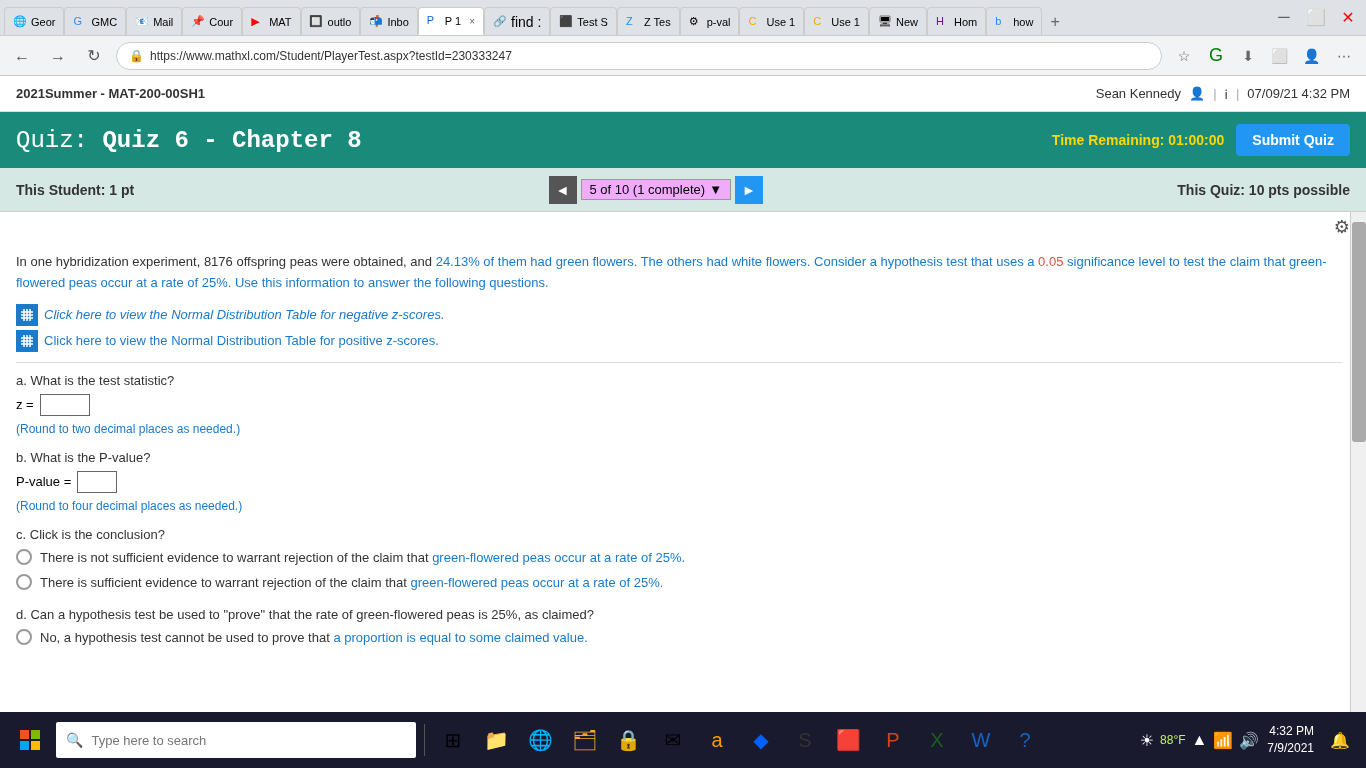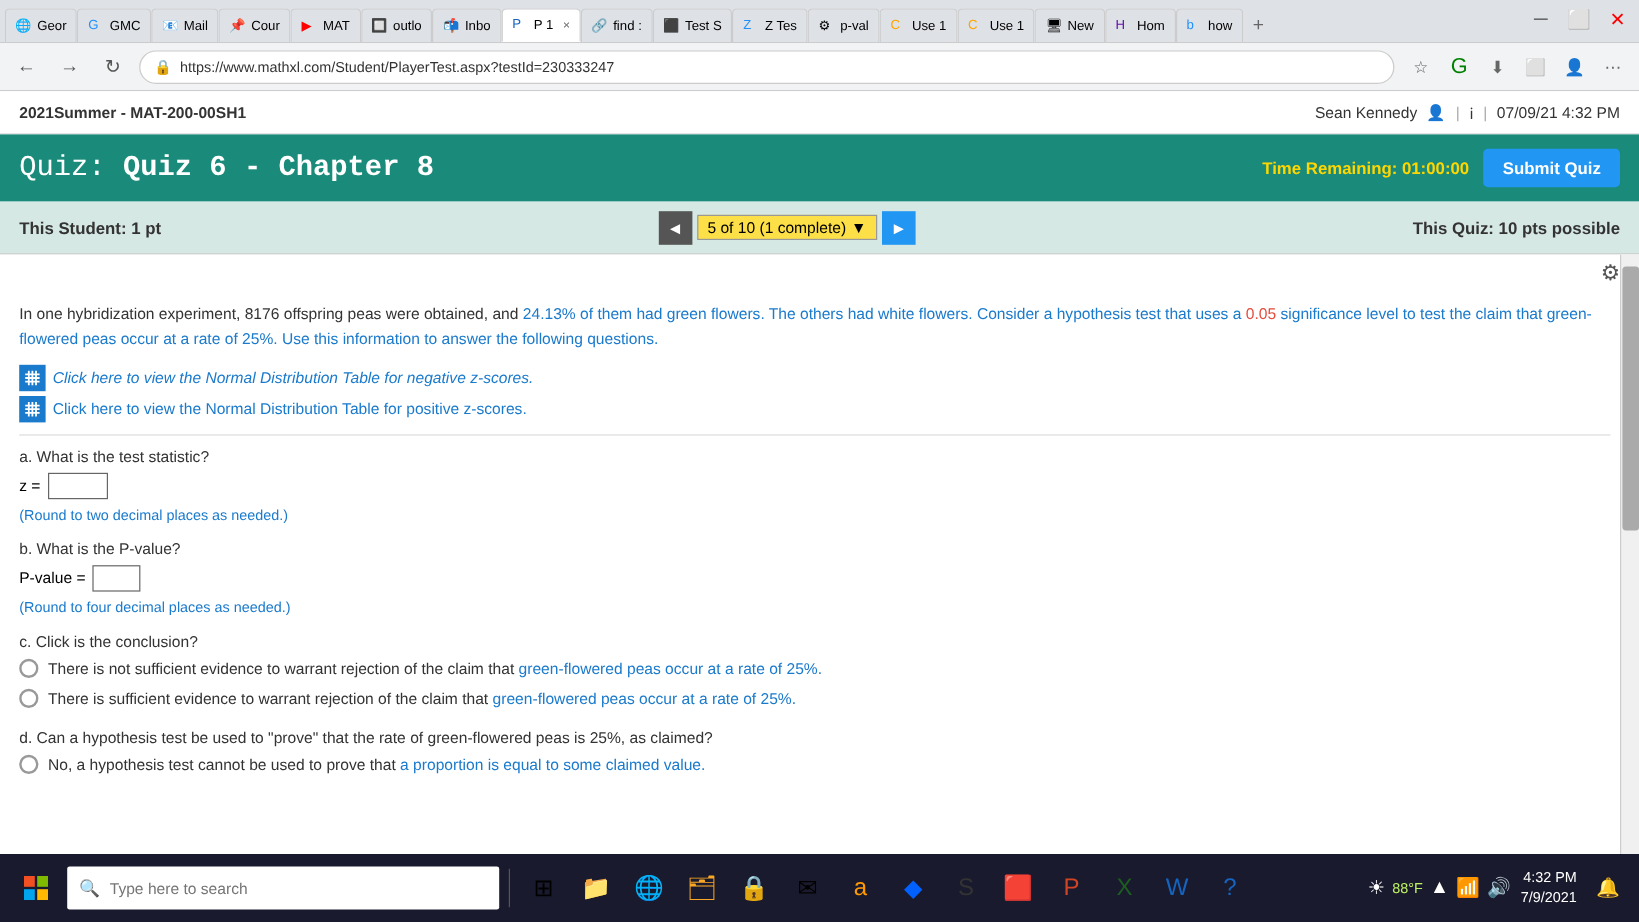--- a/index.html
+++ b/index.html
@@ -129,21 +129,21 @@
       background: #555; color: #fff;
       border: none; cursor: pointer;
       display: flex; align-items: center; justify-content: center;
       font-size: 14px;
     }
     .nav-next-btn { background: #2196f3; }
     .nav-status {
       display: flex; align-items: center; gap: 4px;
       border: 1px solid #999;
       padding: 2px 8px;
-      background: #fde047;
+      background: #f0abfc;
       font-size: 13px;
     }
     .nav-dropdown { cursor: pointer; }
     .quiz-points { font-size: 14px; font-weight: bold; color: #333; }
 
     
     .settings-bar {
       display: flex;
       justify-content: flex-end;
       padding: 4px 16px;
@@ -322,21 +322,21 @@
     <span class="tab-icon">📬</span>
     <span style="font-size:11px">Inbo</span>
   </div>
   <div class="tab active">
     <span class="tab-icon" style="color:#1565c0">P</span>
     <span style="font-size:11px">P 1</span>
     <span class="tab-close">×</span>
   </div>
   <div class="tab">
     <span class="tab-icon">🔗</span>
-    <span style="font-size:11px">find :</span>
+    <span style="font-size:14px">find :</span>
   </div>
   <div class="tab">
     <span class="tab-icon">⬛</span>
     <span style="font-size:11px">Test S</span>
   </div>
   <div class="tab">
     <span class="tab-icon" style="color:#1e90ff">Z</span>
     <span style="font-size:11px">Z Tes</span>
   </div>
   <div class="tab">

